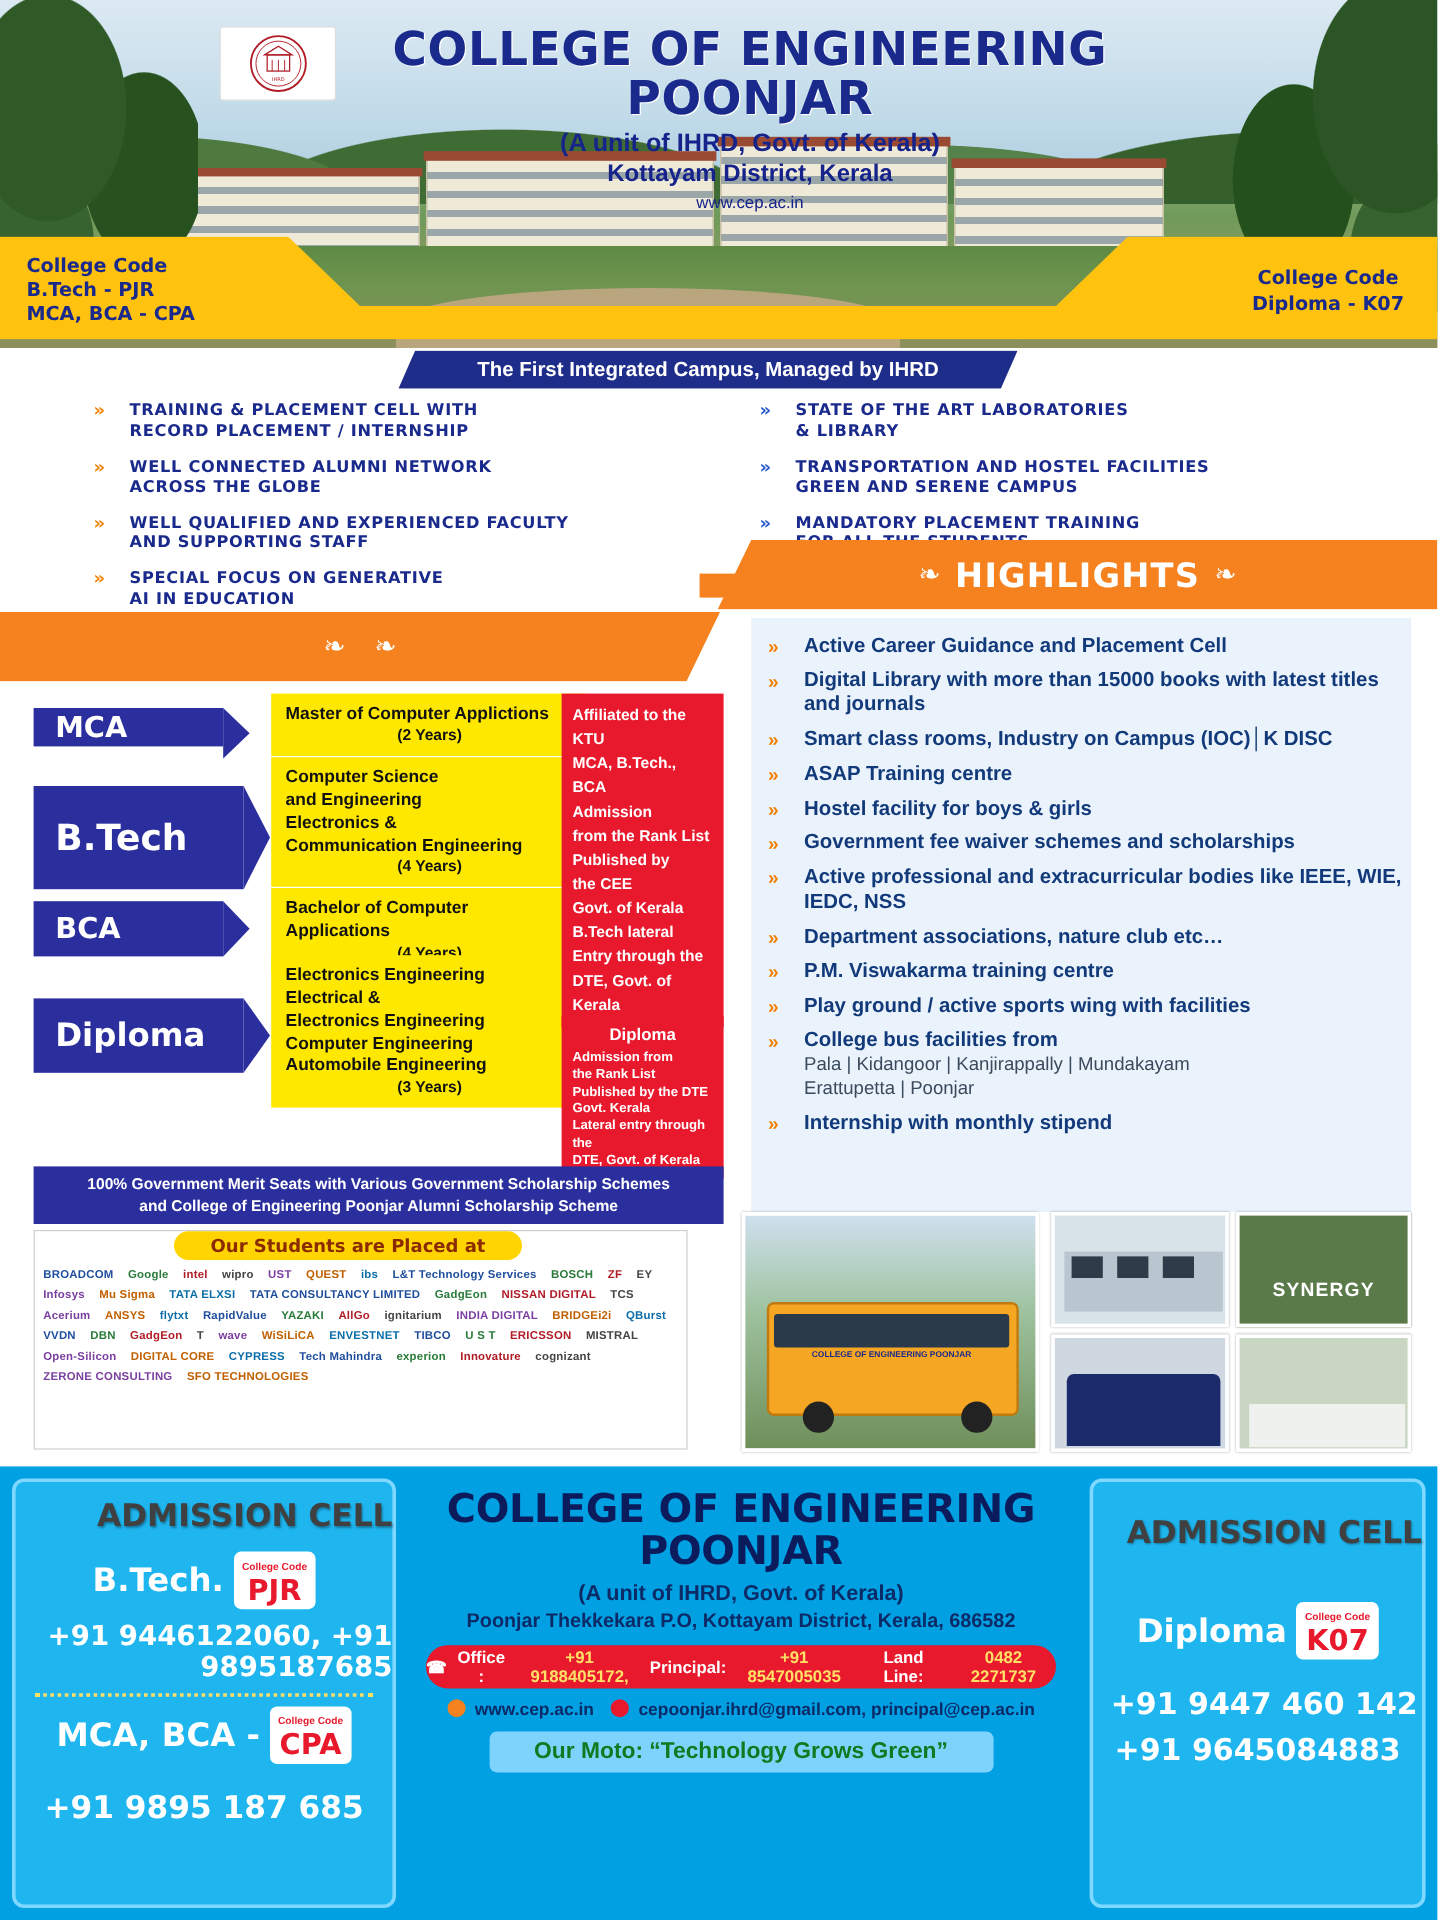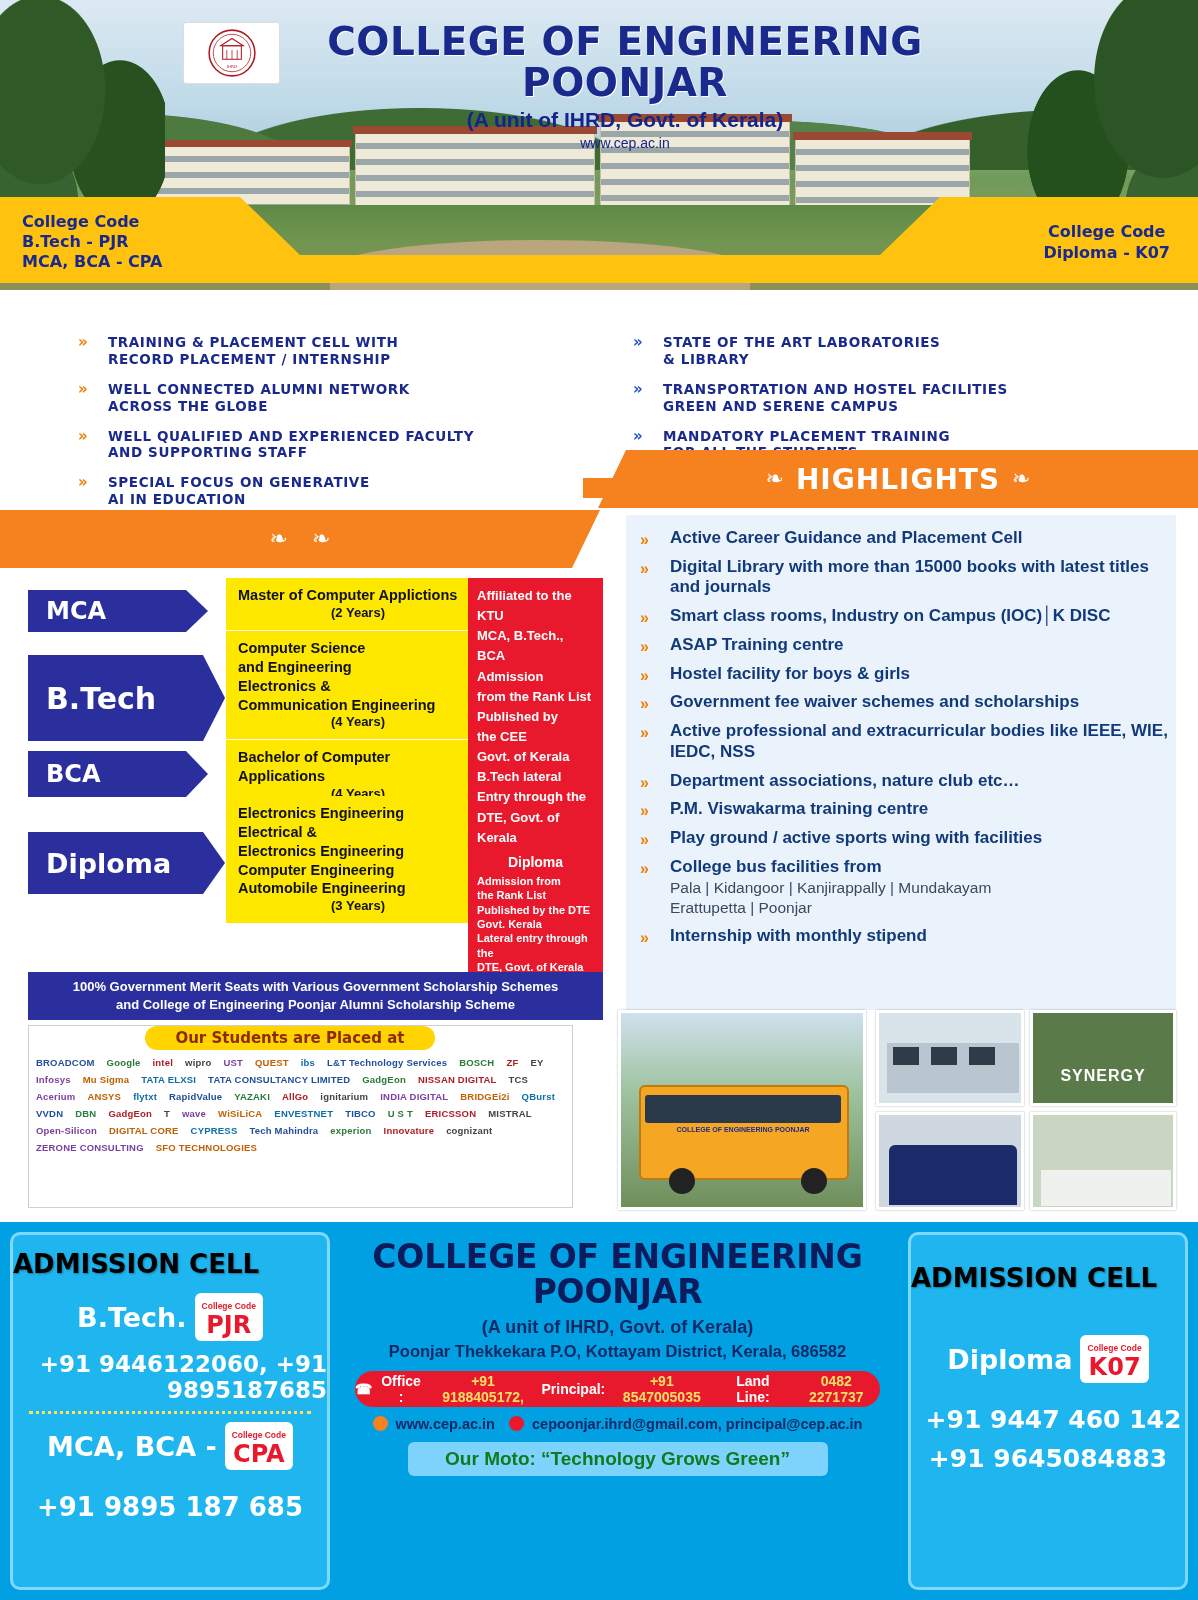--- a/index.html
+++ b/index.html
@@ -228,21 +228,21 @@
     position:absolute; left:0; top:1222px; width:1198px; height:378px;
     background:#00a0e3;
   }
   .foot-card {
     position:absolute; background:#1fb6f0; border:3px solid #7fd8ff; border-radius:10px;
   }
   .foot-left { left:10px; top:1232px; width:320px; height:358px; }
   .foot-right { left:908px; top:1232px; width:280px; height:358px; }
   .adm-title {
     font-family:"DejaVu Sans", sans-serif;
-    font-size:26px; font-weight:bold; color:#000000; text-align:left;
+    font-size:26px; font-weight:bold; color:#404040; text-align:right;
     text-shadow:1px 1px 2px rgba(0,0,0,.35);
   }
   .code-badge {
     display:inline-block; background:#ffffff; border-radius:6px; padding:2px 7px 3px; text-align:center;
   }
   .code-badge .cb-top { font-size:8.5px; color:#e8192c; font-weight:bold; line-height:1; }
   .code-badge .cb-main { font-size:24px; color:#e8192c; font-weight:bold; font-family:"DejaVu Sans", sans-serif; line-height:1.05; }
   .foot-prog { font-size:27px; font-weight:bold; color:#ffffff; font-family:"DejaVu Sans", sans-serif; }
   .foot-phone { font-size:23px; font-weight:bold; color:#ffffff; font-family:"DejaVu Sans", sans-serif; }
   .dotline { border-top:3px dotted #ffe066; margin:8px 16px; }
@@ -300,34 +300,36 @@
       <line x1="40" y1="44" x2="40" y2="62" stroke="#b01c26" stroke-width="1.5"></line>
       <line x1="50" y1="44" x2="50" y2="62" stroke="#b01c26" stroke-width="1.5"></line>
       <line x1="60" y1="44" x2="60" y2="62" stroke="#b01c26" stroke-width="1.5"></line>
       <text x="50" y="78" font-size="8" fill="#b01c26" text-anchor="middle" font-family="DejaVu Sans">IHRD</text>
     </svg>
   </div>
 
   <div class="title-block">
     <div class="college-title">COLLEGE OF ENGINEERING POONJAR</div>
     <div class="college-sub1">(A unit of IHRD, Govt. of Kerala)</div>
+    <div class="college-sub2">Kottayam District, Kerala</div>
     <div class="college-web">www.cep.ac.in</div>
   </div>
 
   <div class="yellowbar"></div>
   <div class="code-txt-l">
     <div>College Code</div>
     <div>B.Tech - PJR</div>
     <div>MCA, BCA - CPA</div>
   </div>
   <div class="code-txt-r">
     <div>College Code</div>
     <div>Diploma - K07</div>
   </div>
 
+  <div class="tagline">The First Integrated Campus, Managed by IHRD</div>
 
   <div class="features">
     <div class="feat-col left" id="feat-left">
         <div class="feat orange"><span class="arrow">»</span><span style="white-space: pre-line;">TRAINING &amp; PLACEMENT CELL WITH
 RECORD PLACEMENT / INTERNSHIP</span></div>
         <div class="feat orange"><span class="arrow">»</span><span style="white-space: pre-line;">WELL CONNECTED ALUMNI NETWORK
 ACROSS THE GLOBE</span></div>
         <div class="feat orange"><span class="arrow">»</span><span style="white-space: pre-line;">WELL QUALIFIED AND EXPERIENCED FACULTY
 AND SUPPORTING STAFF</span></div>
         <div class="feat orange"><span class="arrow">»</span><span style="white-space: pre-line;">SPECIAL FOCUS ON GENERATIVE
@@ -344,21 +346,21 @@
   </div>
 
   <div class="orange-tab"></div>
   <div class="acad-header">
     <span class="acad-deco">❧</span>
     <span class="acad-deco">❧</span>
   </div>
 
   <div class="acad-body" id="acad-body" style="position: absolute; height: 330px;">
       <div class="prog-row" style="position: absolute; left: 0px; top: 0px; width: 575px; height: 50px;">
-        <div class="prog-tag" style="--h: 21px; width: 158px; height: 42px; font-size: 24px; top: 12px;">MCA</div>
+        <div class="prog-tag" style="--h: 21px; width: 158px; height: 32px; font-size: 24px; top: 12px;">MCA</div>
         <div class="prog-yellow" style="left: 198px; top: 0px; width: 262px; min-height: 50px;">
           <div style="white-space: pre-line;">Master of Computer Applictions</div>
           <div class="yrs" style="text-align: center;">(2 Years)</div>
         </div>
       </div>
       <div class="prog-row" style="position: absolute; left: 0px; top: 53px; width: 575px; height: 105px;">
         <div class="prog-tag" style="--h: 43px; width: 175px; height: 86px; font-size: 30px; top: 24px;">B.Tech</div>
         <div class="prog-yellow" style="left: 198px; top: 0px; width: 262px; min-height: 105px;">
           <div style="white-space: pre-line;">Computer Science
 and Engineering

